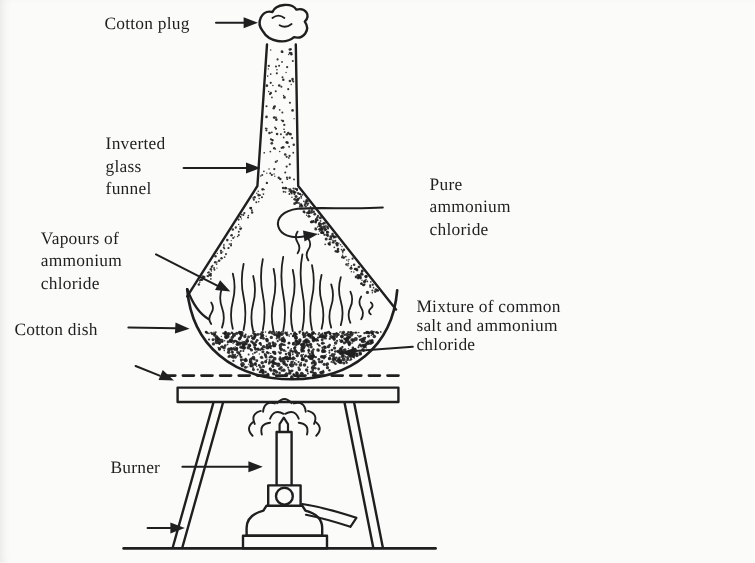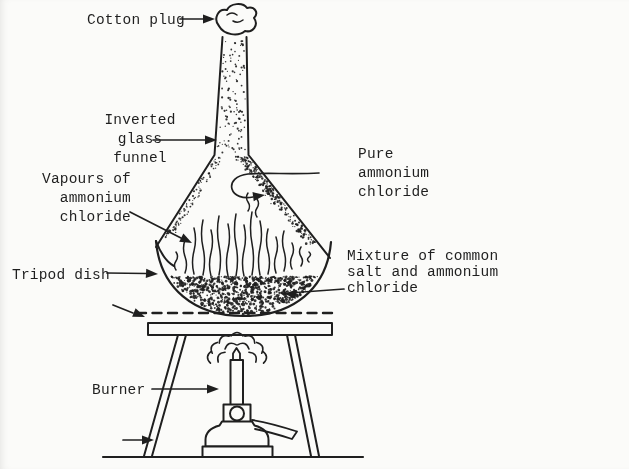--- a/index.html
+++ b/index.html
@@ -1,20 +1,20 @@
 <!DOCTYPE html>
 <html style="--ink: #1f1f1f; --paper: #fbfbf9;"><head>
 <meta charset="utf-8">
 <style>
   :root{ --ink:#1f1f1f; --paper:#fbfbf9; }
   html,body{margin:0;padding:0;background:#fff;}
   .stage{
     position:relative;width:629px;height:469px;overflow:hidden;
     background:var(--paper);
-    font-family:Liberation Mono, monospace;
+    font-family:Liberation Serif, serif;
     box-shadow:inset 6px 0 10px -6px rgba(0,0,0,.12);
   }
   svg.apparatus{position:absolute;left:0;top:0;}
   .ink{stroke:var(--ink);fill:none;stroke-linecap:round;stroke-linejoin:round;}
   .fillpaper{fill:var(--paper);}
   .head{fill:var(--ink);stroke:none;}
   .lbl{
     position:absolute;color:var(--ink);
     font-size:14.5px;line-height:19px;letter-spacing:.2px;
     white-space:pre-line;
@@ -1433,33 +1433,33 @@
 
       <line class="ink" stroke-width="1.7" x1="123" y1="440" x2="142" y2="440"></line>
       <g transform="translate(154,440)">
           <path class="head" d="M0,0 L-12,-4.6 L-12,4.6 Z"></path>
         </g>
     </g>
   </svg>
 
   <div class="lbl" style="left:87px;top:11px;">Cotton plug</div>
 
-  <div class="lbl" style="left:104px;top:111px;width:72px;text-align:center;">Inverted
+  <div class="lbl" style="left:88px;top:111px;width:72px;text-align:left;">Inverted
 glass
 funnel</div>
 
   <div class="lbl" style="left:322px;top:145px;margin-left:36px;">Pure
 ammonium
 chloride</div>
 
-  <div class="lbl" style="left:34px;top:170px;width:97px;text-align:right;">Vapours of
+  <div class="lbl" style="left:34px;top:190px;width:97px;text-align:left;">Vapours of
 ammonium
 chloride</div>
 
-  <div class="lbl" style="left:12px;top:266px;">Tripod dish</div>
+  <div class="lbl" style="left:12px;top:266px;">Cotton dish</div>
 
 
   <div class="lbl" style="left:347px;top:248px;line-height:16px;">Mixture of common
 salt and ammonium
 chloride</div>
 
   <div class="lbl" style="left:92px;top:381px;">Burner</div>
 
 </div>
 

